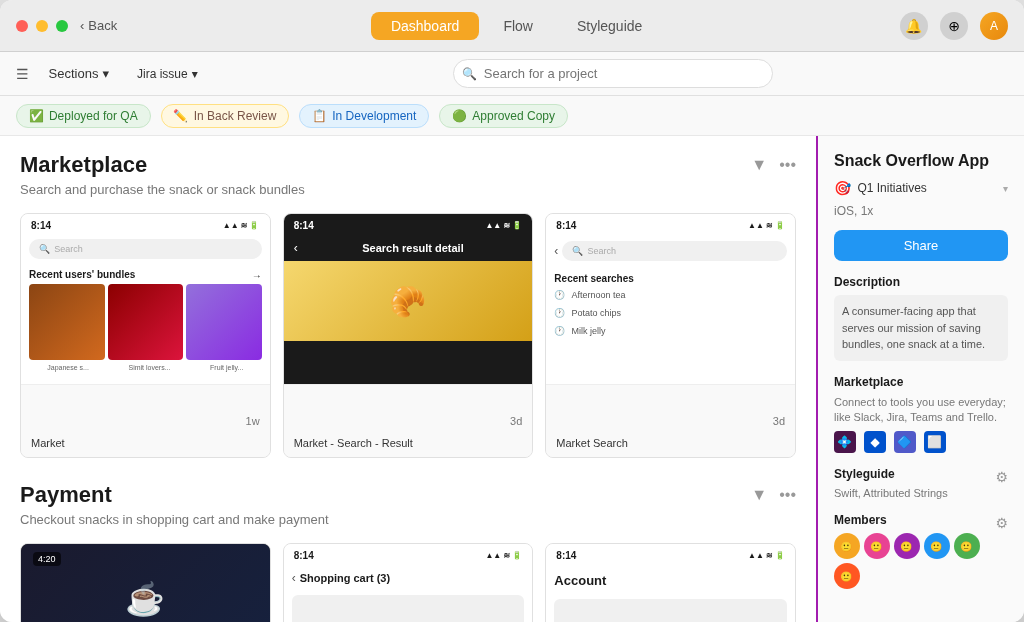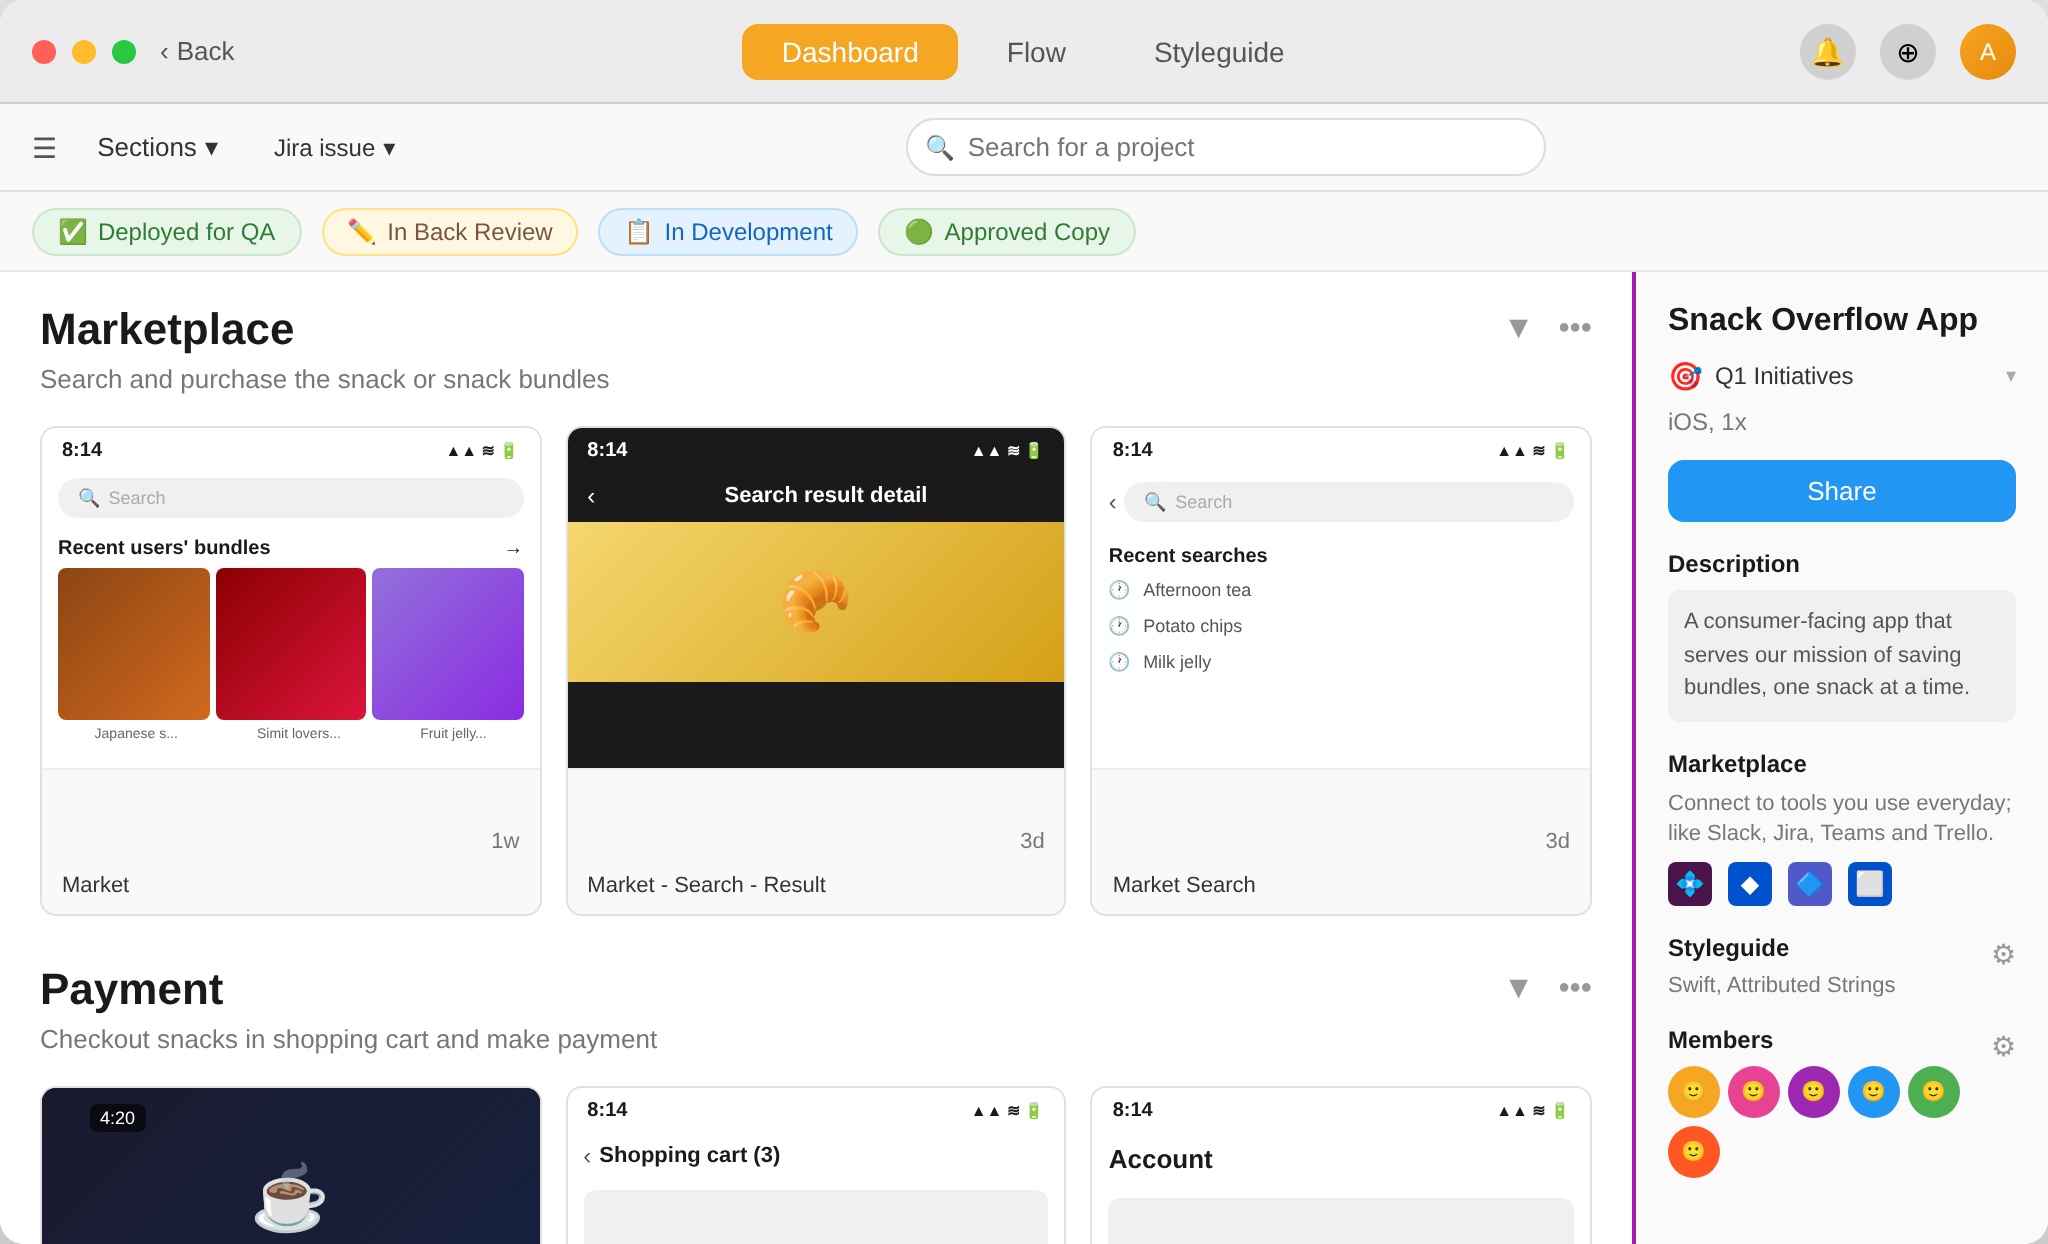--- a/index.html
+++ b/index.html
@@ -458,21 +458,21 @@
       background: linear-gradient(135deg, #1a1a2e, #16213e);
       display: flex;
       align-items: center;
       justify-content: center;
       font-size: 32px;
       position: relative;
     }
     .drink-time-badge {
       position: absolute;
       top: 8px;
-      left: 24px;
+      left: 12px;
       background: rgba(0,0,0,0.6);
       color: #fff;
       font-size: 9px;
       padding: 2px 5px;
       border-radius: 4px;
     }
     .settings-icon { font-size: 14px; color: #999; cursor: pointer; }
     
     .left-content::-webkit-scrollbar { width: 4px; }
     .left-content::-webkit-scrollbar-thumb { background: #ccc; border-radius: 2px; }

